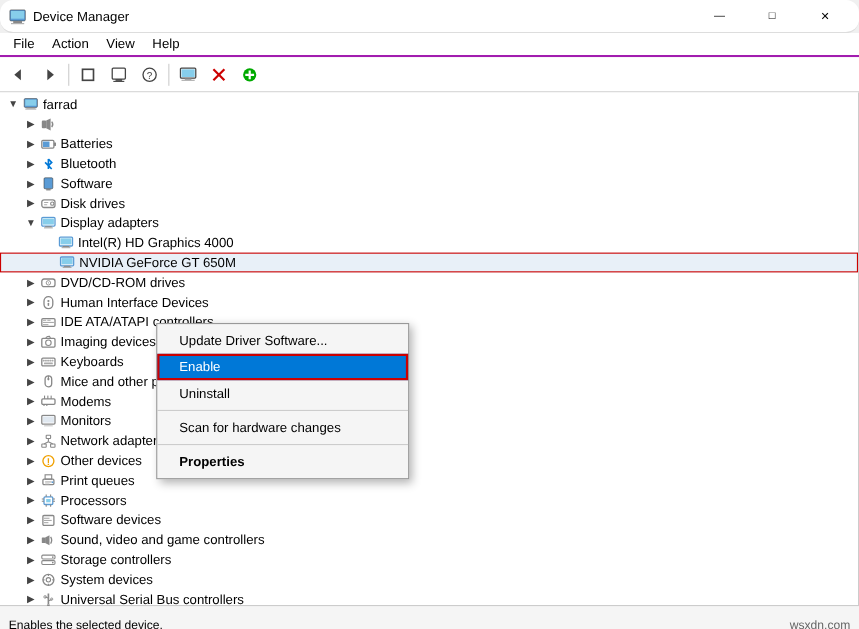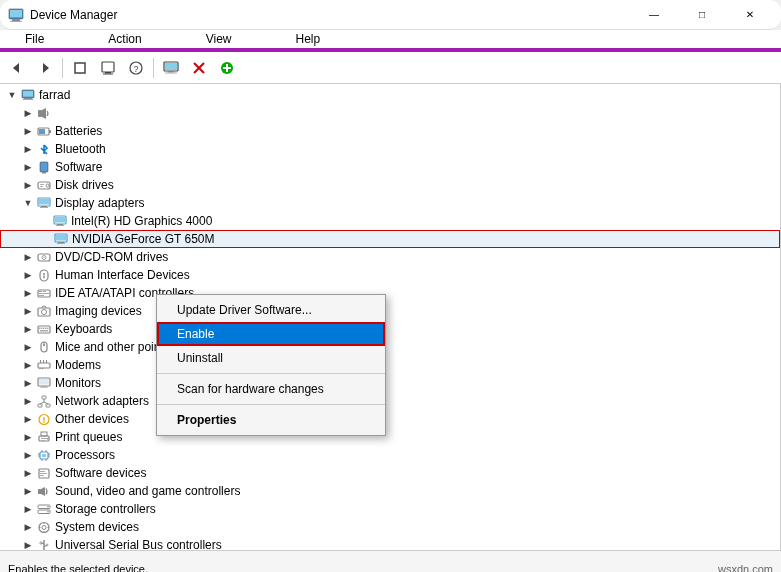--- a/index.html
+++ b/index.html
@@ -51,23 +51,22 @@
       font-size: 10px;
       color: #000;
     }
 
     
     .menu-bar {
       background: #fff;
       height: 22px;
       display: flex;
       align-items: center;
-      padding: 0 17px;
-      border-bottom: 4px solid #a21caf;
-      gap: 48px;
+      padding: 0 4px;
+      border-bottom: 2px solid #a21caf;
     }
     .menu-item {
       padding: 2px 8px;
       cursor: pointer;
       font-size: 12px;
     }
 
     
     .toolbar {
       background: #fff;
@@ -150,21 +149,21 @@
 
     
     .indent-0 { padding-left: 4px; }
     .indent-1 { padding-left: 20px; }
     .indent-2 { padding-left: 36px; }
 
     
     .context-menu {
       position: absolute;
       top: 210px;
-      left: 156px;
+      left: 142px;
       background: #f5f5f5;
       border: 1px solid #999;
       box-shadow: 3px 3px 8px rgba(0,0,0,0.3);
       z-index: 100;
       width: 230px;
       padding: 3px 0;
     }
     .ctx-item {
       padding: 5px 20px;
       cursor: pointer;

